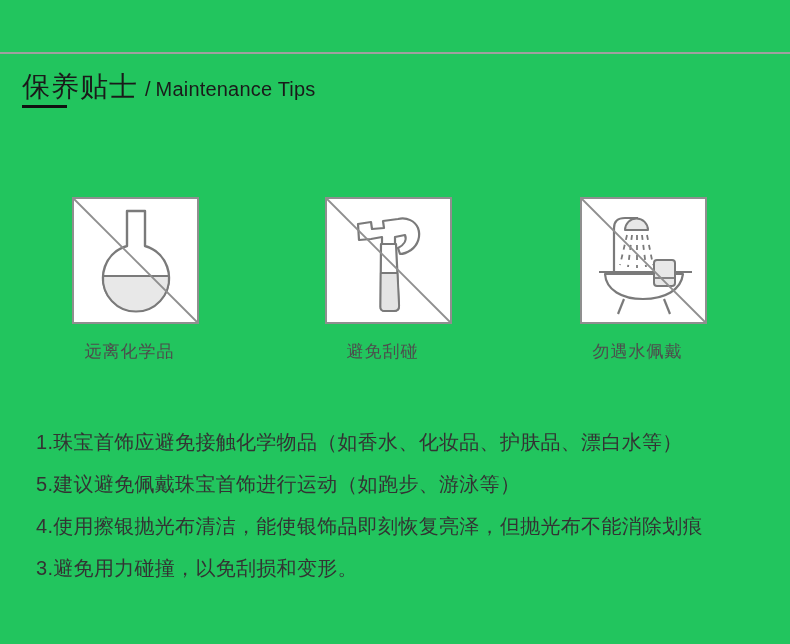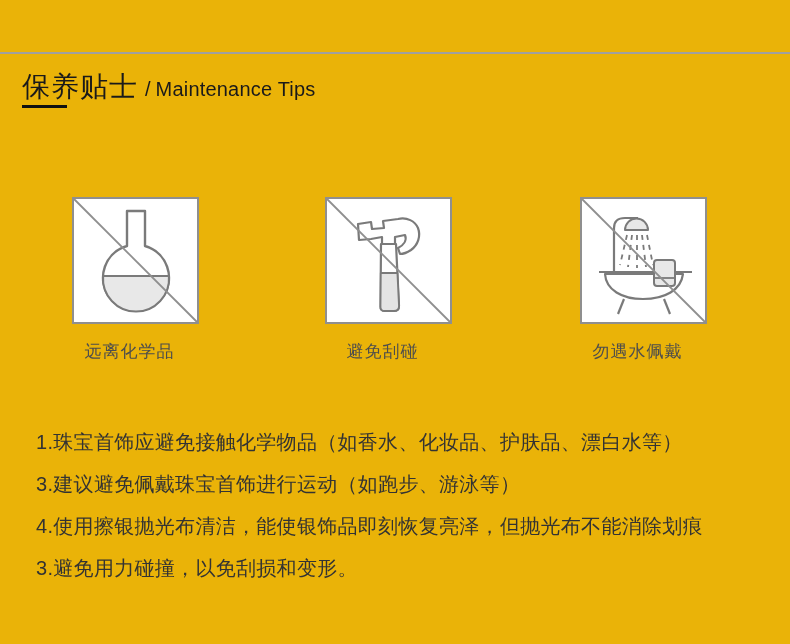--- a/index.html
+++ b/index.html
@@ -1,17 +1,17 @@
 <!DOCTYPE html>
 <html><head>
 <meta charset="utf-8">
 <style>
   html,body{margin:0;padding:0;background:#fff;}
   .page{
-    position:relative;width:790px;height:644px;background:#eab308;overflow:hidden;
+    position:relative;width:790px;height:644px;background:#22c55e;overflow:hidden;
     font-family:"Liberation Sans","DejaVu Sans",sans-serif;
   }
   .top-rule{position:absolute;left:0;top:52px;width:790px;height:2px;background:#a0a0a0;}
   .header{position:absolute;left:22px;top:72px;white-space:nowrap;}
   .title-zh{font-size:28px;line-height:30px;color:#1a1a1a;letter-spacing:1px;vertical-align:baseline;}
   .title-sep{font-size:20px;color:#1a1a1a;margin:0 5px 0 7px;}
   .title-en{font-size:20px;color:#1a1a1a;letter-spacing:0.2px;}
   .title-underline{position:absolute;left:0;top:33px;width:45px;height:3px;background:#111111;}
   .card{position:absolute;top:197px;width:115px;text-align:center;}
   .card-1{left:72px;}
@@ -85,18 +85,18 @@
         <path d="M56,47 L71,47 L74,109 Q74,114 69,114 L60,114 Q55,114 55.5,109 Z" fill="#ffffff" stroke="#7a7a7a" stroke-width="2.2" stroke-linejoin="round"></path>
         <path d="M55.8,76 L72.4,76 L74,109 Q74,114 69,114 L60,114 Q55,114 55.5,109 Z" fill="#e4e4e4" stroke="#7a7a7a" stroke-width="1.8" stroke-linejoin="round"></path>
       </g>
       <line x1="2" y1="2" x2="125" y2="125" stroke="#8f8f8f" stroke-width="1.8"></line>
     </svg>
     <div class="card-label">避免刮碰</div>
   </div>
 
   <div class="tips">
     <div class="tip">1.珠宝首饰应避免接触化学物品（如香水、化妆品、护肤品、漂白水等）</div>
-    <div class="tip">3.建议避免佩戴珠宝首饰进行运动（如跑步、游泳等）</div>
+    <div class="tip">5.建议避免佩戴珠宝首饰进行运动（如跑步、游泳等）</div>
     <div class="tip">4.使用擦银抛光布清洁，能使银饰品即刻恢复亮泽，但抛光布不能消除划痕</div>
     <div class="tip">3.避免用力碰撞，以免刮损和变形。</div>
   </div>
 
 </div>
 
 </body></html>

